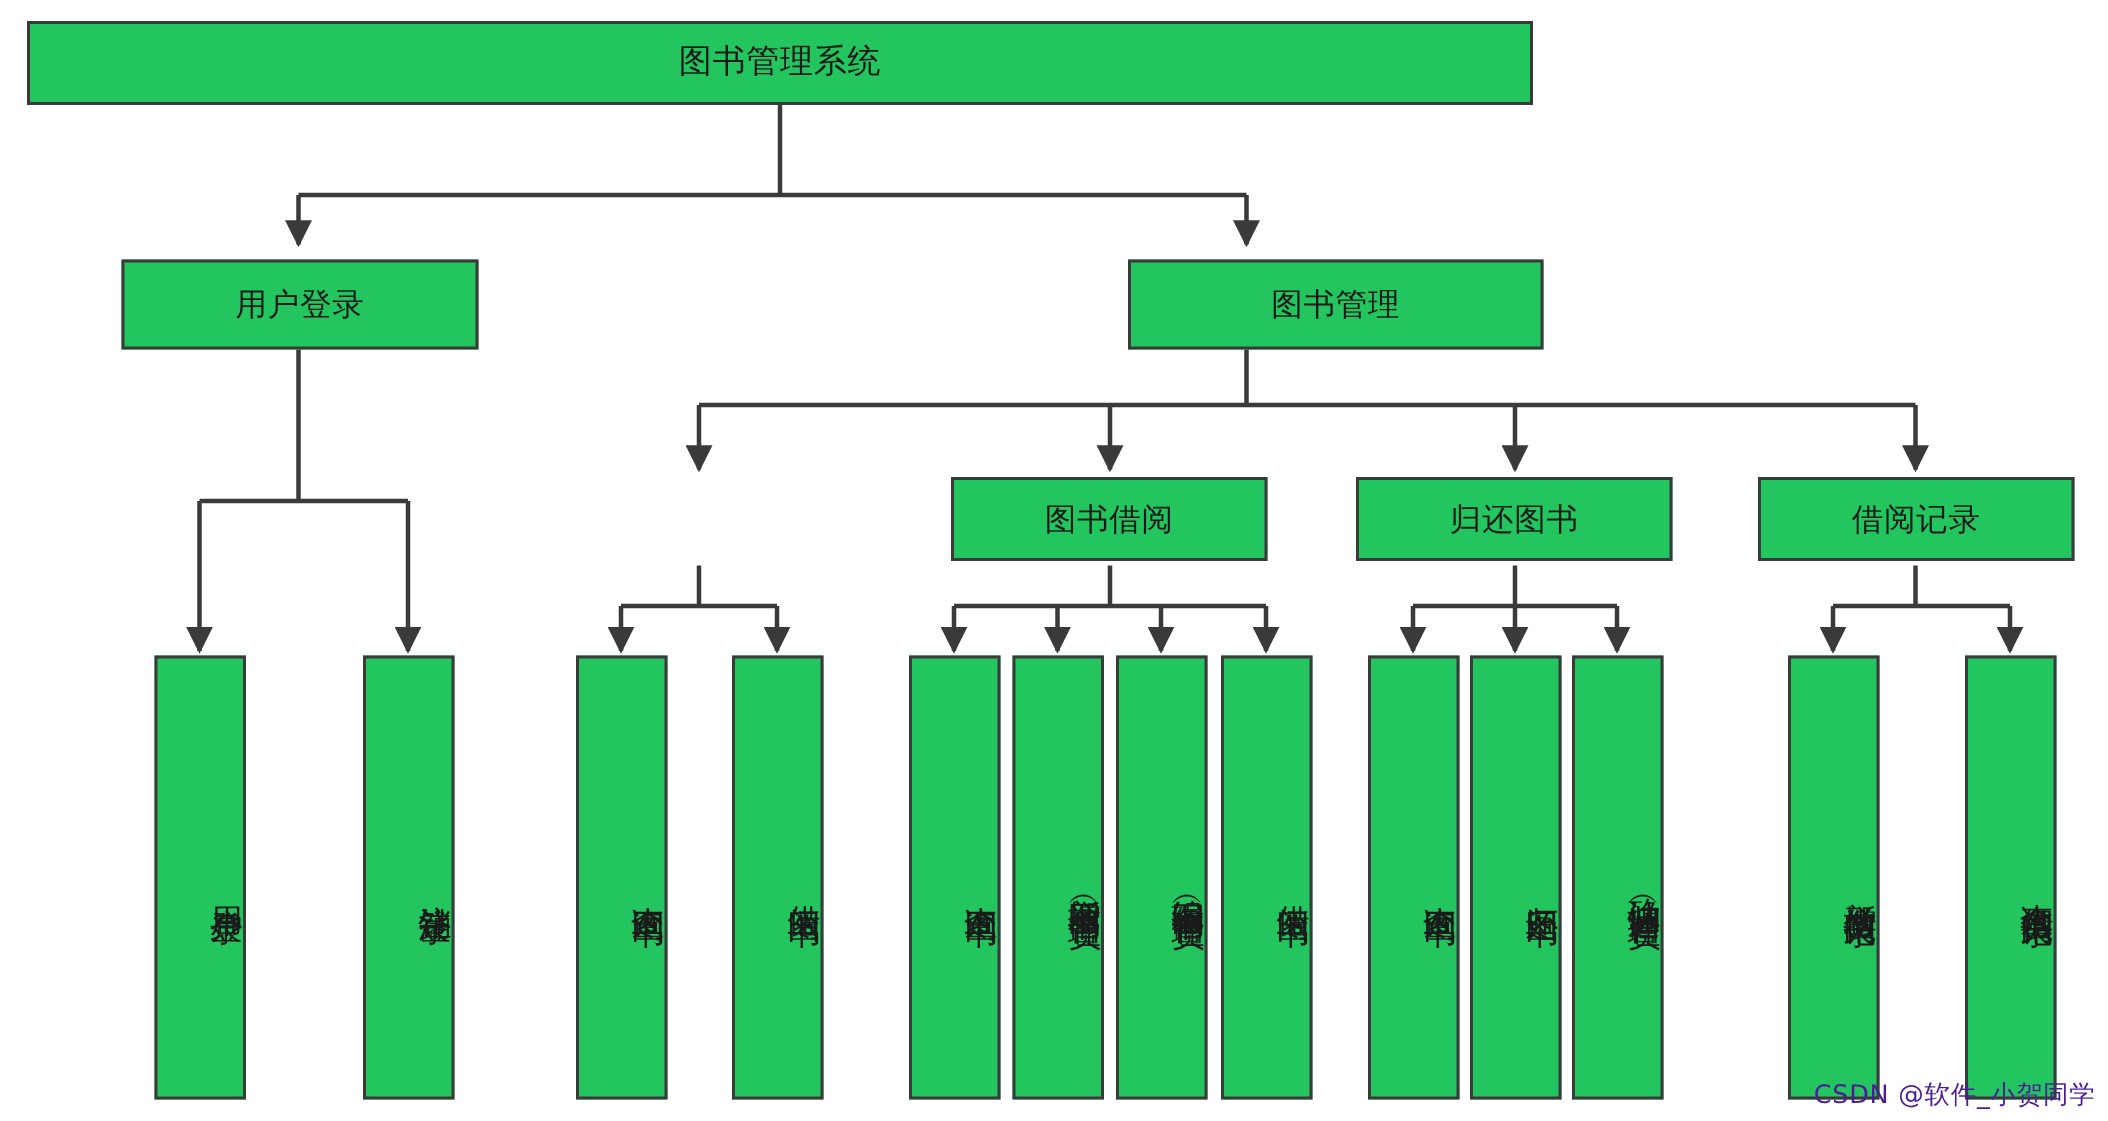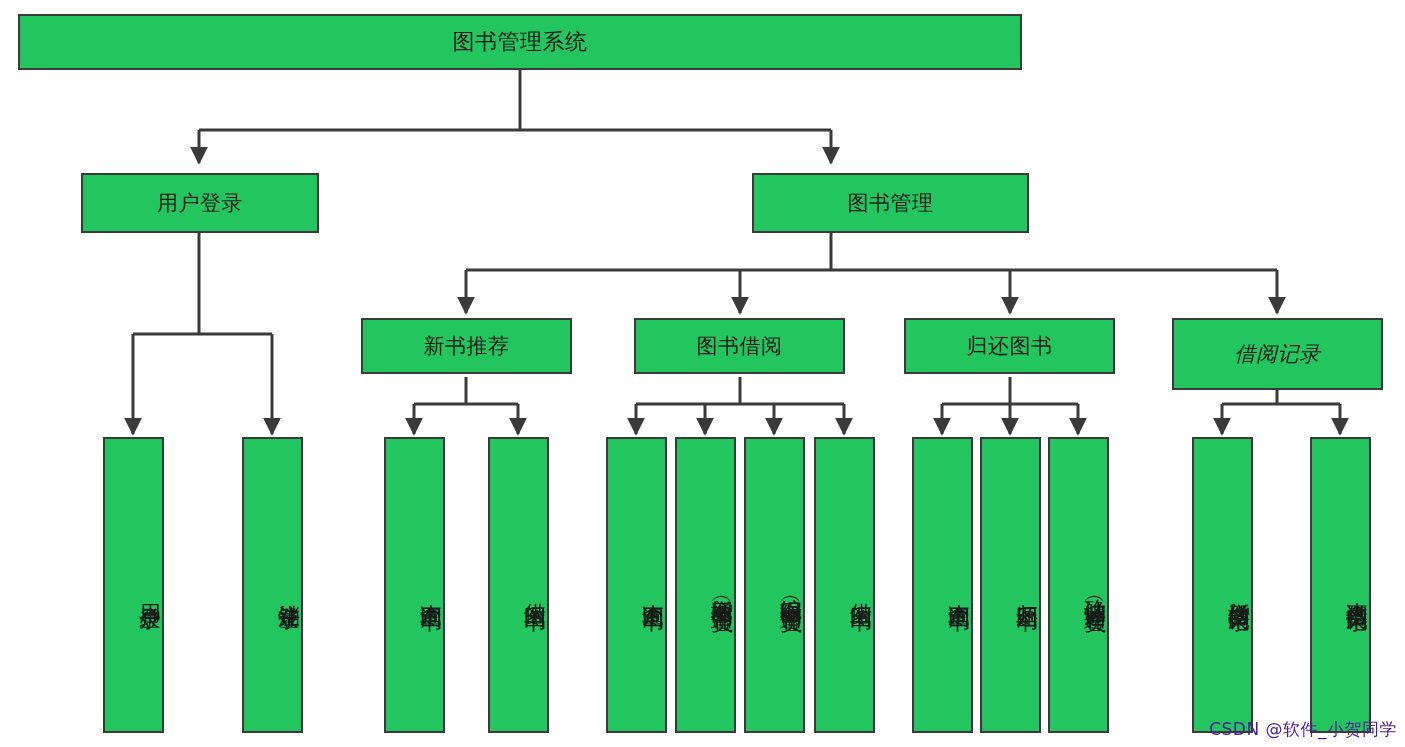--- a/index.html
+++ b/index.html
@@ -116,30 +116,27 @@
     <span class="lbl">图书管理系统</span>
   </div>
 
   <div class="node h-node" style="left:81px;top:173px;width:238px;height:60px;">
     <span class="lbl">用户登录</span>
   </div>
   <div class="node h-node" style="left:752px;top:173px;width:277px;height:60px;">
     <span class="lbl">图书管理</span>
   </div>
 
-  <div class="node h-node" style="left:361px;top:318px;width:211px;height:56px;">
-    <span class="lbl">新书推荐</span>
-  </div>
   <div class="node h-node" style="left:634px;top:318px;width:211px;height:56px;">
     <span class="lbl">图书借阅</span>
   </div>
   <div class="node h-node" style="left:904px;top:318px;width:211px;height:56px;">
     <span class="lbl">归还图书</span>
   </div>
-  <div class="node h-node" style="left:1172px;top:318px;width:211px;height:72px;font-style:italic;">
+  <div class="node h-node" style="left:1172px;top:318px;width:211px;height:56px;">
     <span class="lbl">借阅记录</span>
   </div>
 
   <div class="node v-node" style="left:103px;top:437px;width:61px;height:296px;">
     <span class="lbl">用户登录</span>
   </div>
   <div class="node v-node" style="left:242px;top:437px;width:61px;height:296px;">
     <span class="lbl">注销登录</span>
   </div>
 

